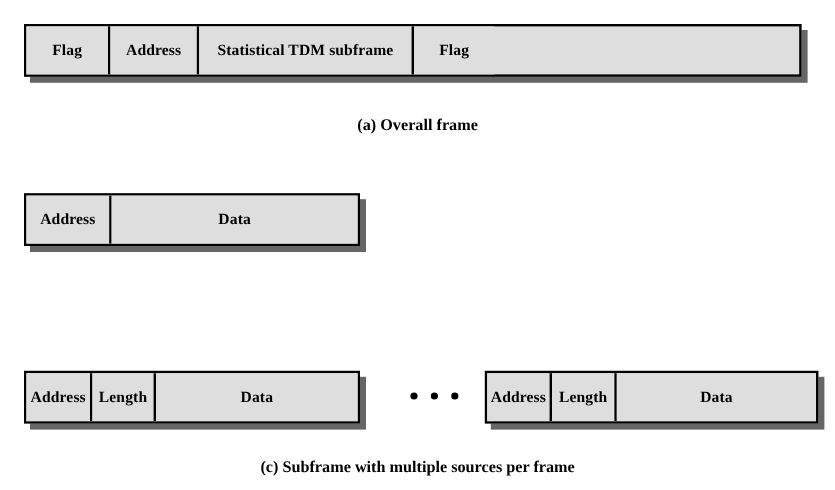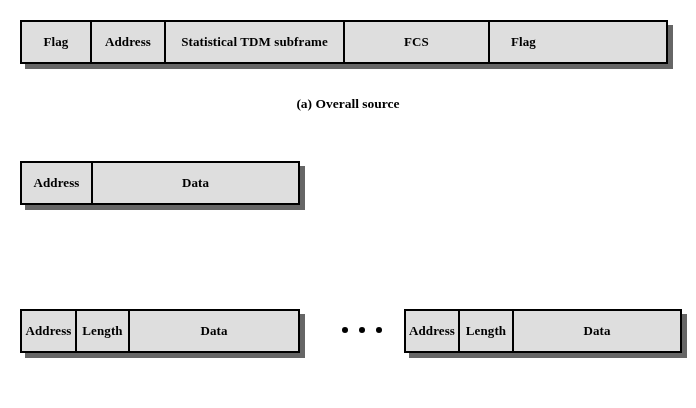--- a/index.html
+++ b/index.html
@@ -96,26 +96,25 @@
 <body>
 
 <div class="diagram">
 
   <div class="frame" style="left:20px; top:20px; width:648px; height:44px;">
     <div class="shadow"></div>
     <div class="row">
       <div class="cell" style="width:70px;">Flag</div>
       <div class="cell" style="width:74px;">Address</div>
       <div class="cell" style="width:179px;">Statistical TDM subframe</div>
-      <div class="cell" style="width:145px;">FCS</div>
       <div class="cell" style="width:67px;">Flag</div>
     </div>
   </div>
 
-  <div class="caption" style="top:96px;">(a) Overall source</div>
+  <div class="caption" style="top:96px;">(a) Overall frame</div>
 
   <div class="frame" style="left:20px; top:161px; width:280px; height:44px;">
     <div class="shadow"></div>
     <div class="row">
       <div class="cell" style="width:71px;">Address</div>
       <div class="cell" style="width:205px;">Data</div>
     </div>
   </div>
 
 
@@ -136,14 +135,15 @@
 
   <div class="frame" style="left:404px; top:309px; width:278px; height:44px;">
     <div class="shadow"></div>
     <div class="row">
       <div class="cell" style="width:54px;">Address</div>
       <div class="cell" style="width:54px;">Length</div>
       <div class="cell" style="width:166px;">Data</div>
     </div>
   </div>
 
+  <div class="caption" style="top:381px;">(c) Subframe with multiple sources per frame</div>
 
 </div>
 
 </body></html>

